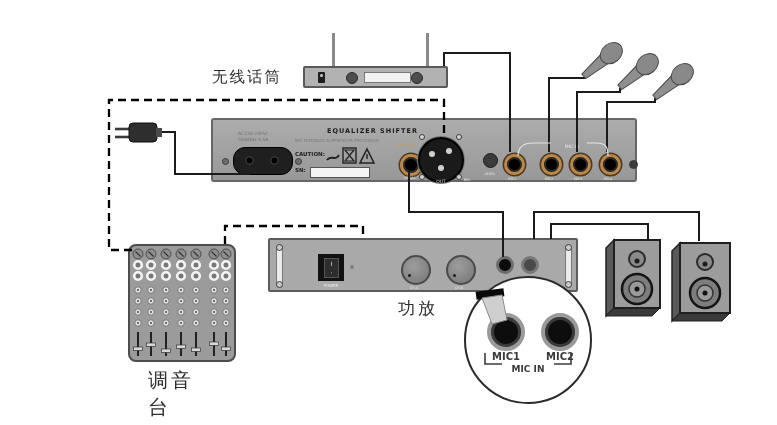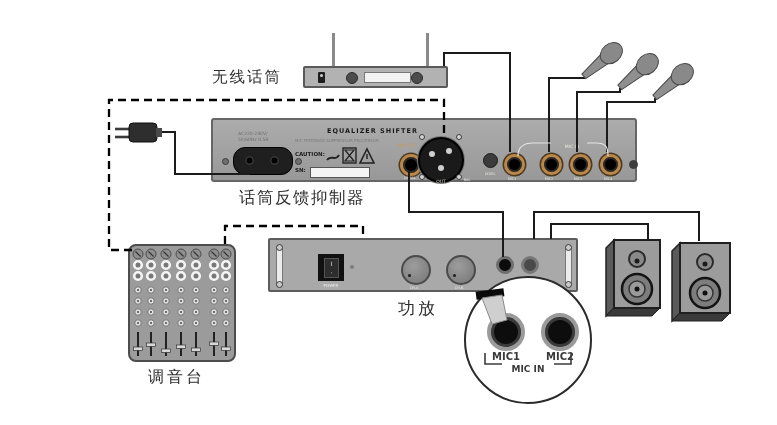--- a/index.html
+++ b/index.html
@@ -95,21 +95,20 @@
     <div class="abs goldjack" style="left:328px;top:34px;width:15px;height:15px;"></div>
     <div class="abs goldjack" style="left:357px;top:34px;width:15px;height:15px;"></div>
     <div class="abs goldjack" style="left:387px;top:34px;width:15px;height:15px;"></div>
     <div class="abs jlabel" style="left:287px;top:57px;width:24px;">MIC1</div>
     <div class="abs jlabel" style="left:325px;top:57px;width:22px;">MIC2</div>
     <div class="abs jlabel" style="left:354px;top:57px;width:22px;">MIC3</div>
     <div class="abs jlabel" style="left:384px;top:57px;width:22px;">MIC4</div>
     <div class="abs jlabel" style="left:344px;top:24px;width:30px;font-size:4.5px;">MIC IN</div>
     <div class="abs screw" style="left:416px;top:40px;width:7px;height:7px;background:#3c3c3c;"></div>
   </div>
-  <div class="abs lbl" style="left:203px;top:187px;width:130px;font-size:16.5px;letter-spacing:1.5px;">话筒反馈抑制器</div>
 
   <div class="abs device" id="amp">
     <div class="abs rackslot" style="left:6px;top:5px;"></div>
     <div class="abs screw" style="left:6px;top:4px;width:5px;height:5px;background:#c9c9c9;"></div>
     <div class="abs screw" style="left:6px;top:41px;width:5px;height:5px;background:#c9c9c9;"></div>
     <div class="abs rackslot" style="left:295px;top:5px;"></div>
     <div class="abs screw" style="left:295px;top:4px;width:5px;height:5px;background:#c9c9c9;"></div>
     <div class="abs screw" style="left:295px;top:41px;width:5px;height:5px;background:#c9c9c9;"></div>
     <div class="abs" style="left:48px;top:14px;width:26px;height:27px;background:#111;">
       <div class="abs" style="left:6px;top:4px;width:13px;height:18px;background:#2d2d2d;border:1px solid #555;color:#e8e8e8;font-size:6px;text-align:center;line-height:9px;">I<br>·</div>
@@ -224,21 +223,21 @@
         <circle cx="96" cy="55" r="3.2" fill="#e2e2e2" stroke="#666" stroke-width="0.8"></circle>
         <circle cx="96" cy="55" r="1" fill="#444"></circle>
         <circle cx="96" cy="66" r="3.2" fill="#e2e2e2" stroke="#666" stroke-width="0.8"></circle>
         <circle cx="96" cy="66" r="1" fill="#444"></circle>
         <circle cx="96" cy="77" r="3.2" fill="#e2e2e2" stroke="#666" stroke-width="0.8"></circle>
         <circle cx="96" cy="77" r="1" fill="#444"></circle>
         <line x1="96" y1="86" x2="96" y2="110" stroke="#222" stroke-width="2"></line>
         <rect x="91.5" y="101" width="9" height="3.4" fill="#d8d8d8" stroke="#333" stroke-width="0.7"></rect>
       </svg>
   </div>
-  <div class="abs lbl" style="left:112px;top:367px;width:60px;font-size:16px;letter-spacing:3px;">调音台</div>
+  <div class="abs lbl" style="left:112px;top:367px;width:60px;font-size:20px;letter-spacing:3px;">调音台</div>
 
   <svg id="cables" width="777" height="425" viewBox="0 0 777 425">
 
     <g stroke="#1b1b1b" stroke-width="2" fill="none">
       <path d="M121,132 H139 V174 H214"></path>
       <path d="M408,66 V53 H474 V152"></path>
       <path d="M549,78 H513 V152"></path>
       <path d="M584,88 V92 H541 V152"></path>
       <path d="M619,98 V102 H571 V152"></path>
       <path d="M373,170 V212 H467 V257"></path>

